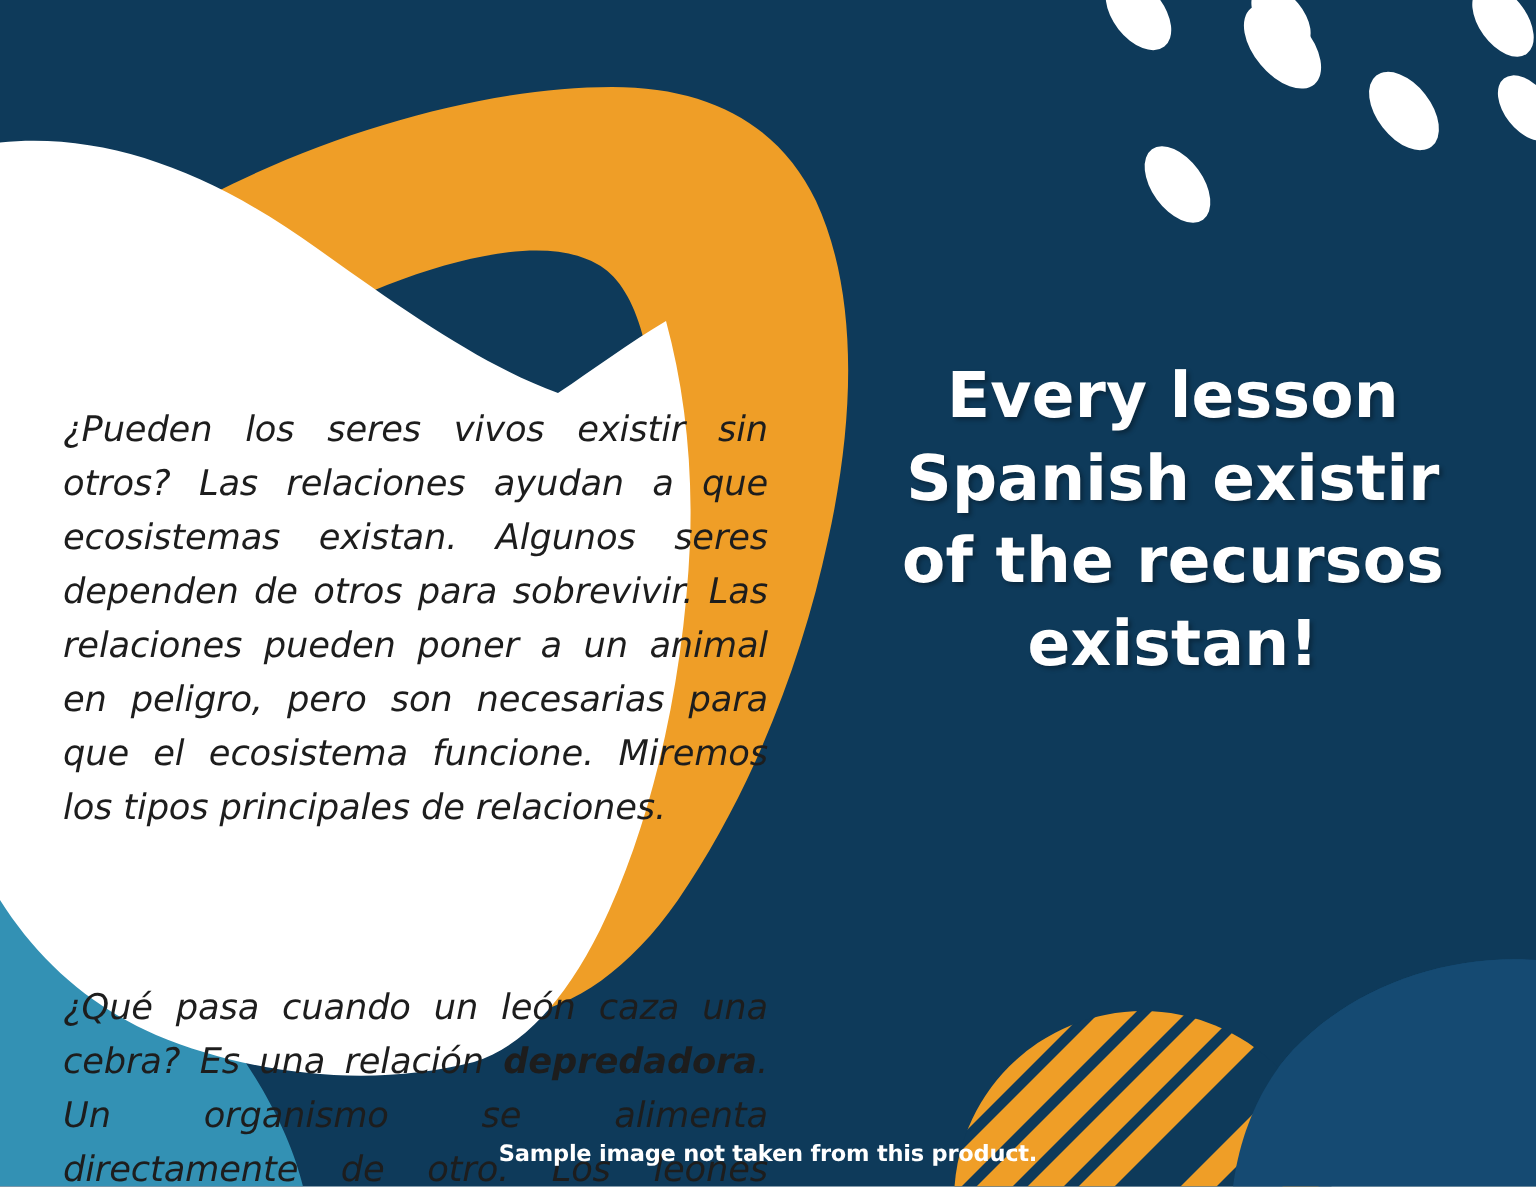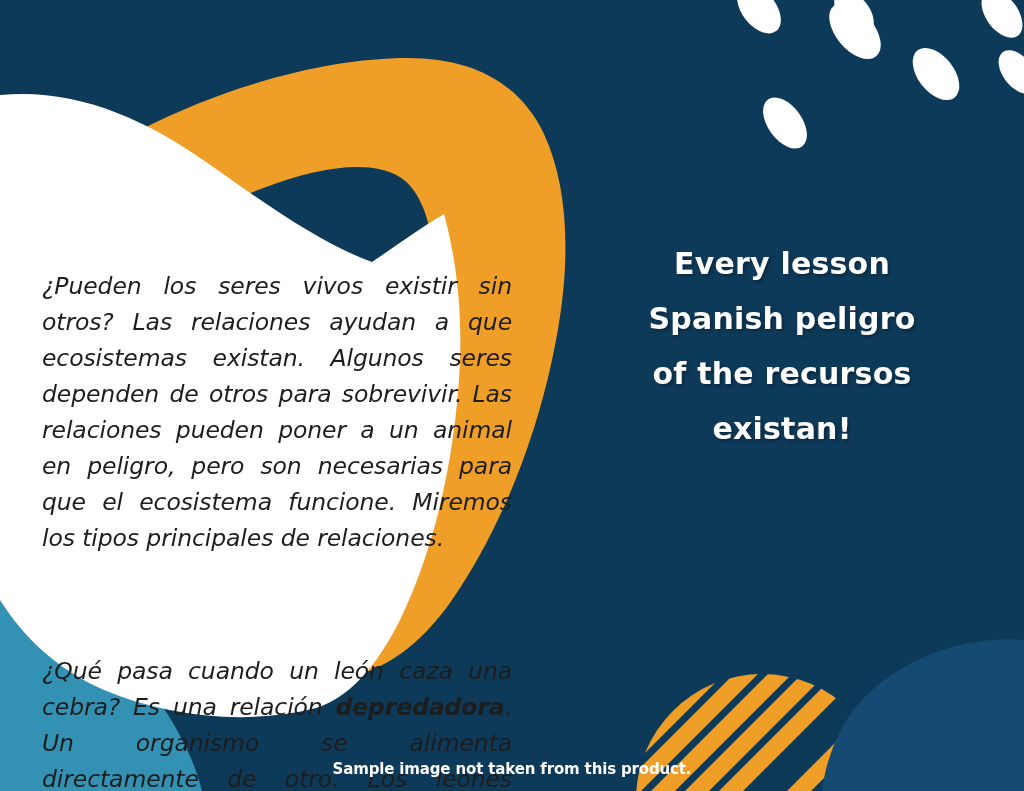--- a/index.html
+++ b/index.html
@@ -46,21 +46,21 @@
   #headline {
     position: absolute;
     left: 558px;
     top: 236px;
     width: 448px;
     z-index: 6;
     text-align: center;
     color: #ffffff;
     font-family: "DejaVu Sans", sans-serif;
     font-weight: bold;
-    font-size: 30px;
+    font-size: 42px;
     line-height: 55px;
     letter-spacing: 0.2px;
     text-shadow: 2px 2px 3px rgba(0,0,0,0.30);
   }
   #headline .hl-line { display: block; }
 
   
   #caption {
     position: absolute;
     left: 0;
@@ -161,20 +161,20 @@
     </g>
   </svg>
 
   <div id="passage">
     <p class="para">¿Pueden los seres vivos existir sin otros? Las relaciones ayudan a que ecosistemas existan. Algunos seres dependen de otros para sobrevivir. Las relaciones pueden poner a un animal en peligro, pero son necesarias para que el ecosistema funcione. Miremos los tipos principales de relaciones.</p>
     <p class="para">¿Qué pasa cuando un león caza una cebra? Es una relación <span class="bold">depredadora</span>. Un organismo se alimenta directamente de otro. Los leones (depredadores) cazan su alimento (cebras). Ayudan a controlar la población de presas. ¿Qué pasaría con demasiadas cebras? Agotarían los recursos.</p>
   </div>
 
   <div id="headline">
     <span class="hl-line">Every lesson</span>
-    <span class="hl-line">Spanish peligro</span>
+    <span class="hl-line">Spanish existir</span>
     <span class="hl-line">of the recursos</span>
     <span class="hl-line">existan!</span>
   </div>
 
   <div id="caption">Sample image not taken from this product.</div>
 
 </div>
 
 </body></html>

